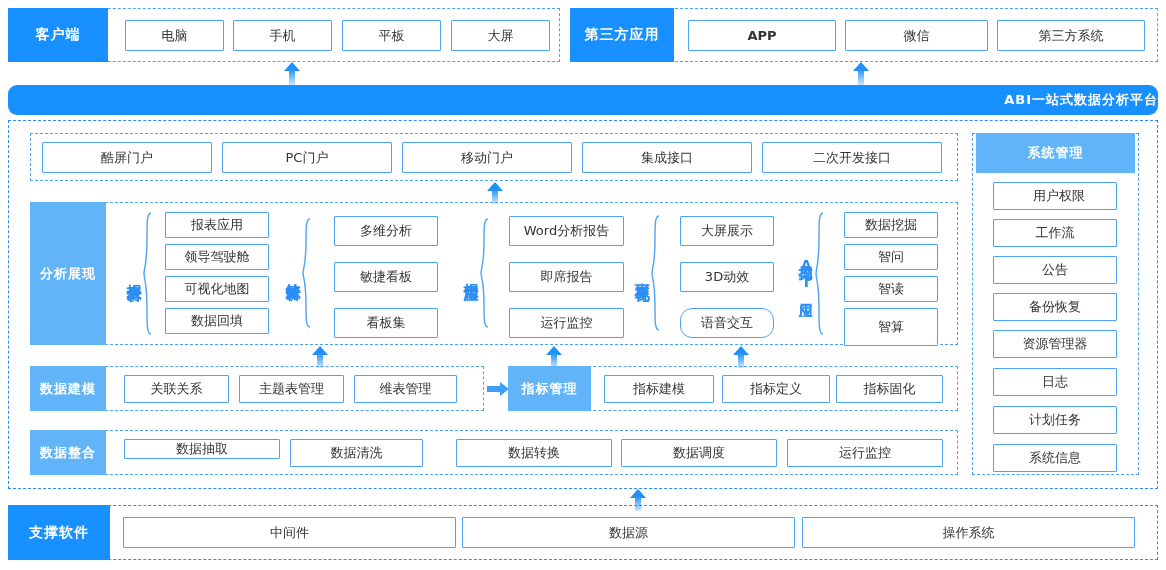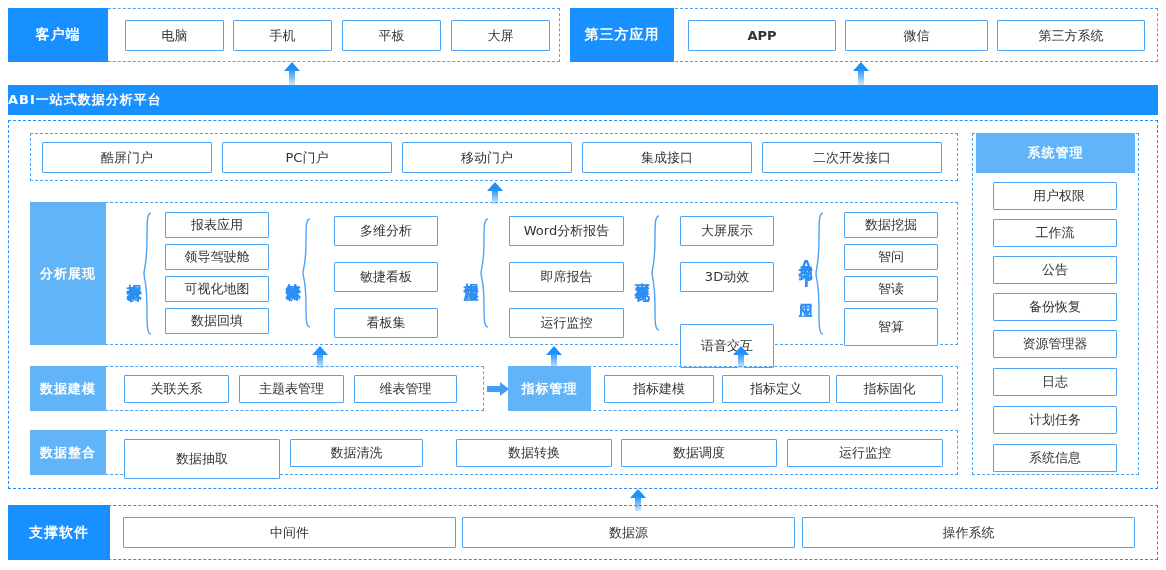--- a/index.html
+++ b/index.html
@@ -47,22 +47,22 @@
   .dashed-dense{
     border:1px dashed #2b8ef5;
     box-sizing:border-box;
     position:absolute;
   }
 
   
   #platform-bar{
     position:absolute;left:8px;top:85px;width:1150px;height:30px;
     background:#1890ff;color:#fff;
-    display:flex;align-items:center;justify-content:flex-start;
-    font-size:13px;font-weight:bold;letter-spacing:1px;
+    display:flex;align-items:center;justify-content:flex-end;
+    font-size:13px;font-weight:bold;letter-spacing:1px;border-radius:9px;
   }
 
   
   .uarrow{position:absolute;width:16px;}
   .uarrow .shaft{
     position:absolute;left:5px;top:7px;width:6px;bottom:0;
     background:linear-gradient(to bottom,#1f90f7,#cfe8fd);
   }
   .uarrow .head{
     position:absolute;left:0;top:0;width:0;height:0;
@@ -254,21 +254,21 @@
       </svg>
   </div>
 </div>
 <div class="stack" style="left:680px;top:216px;width:94px;">
   <div class="cell" style="height:30px;">
       <span>大屏展示</span>
     </div>
   <div class="cell" style="height:30px;margin-top:10px;">
       <span>3D动效</span>
     </div>
-  <div class="cell" style="height:44px;margin-top:26px;">
+  <div class="cell" style="height:30px;margin-top:10px;border-radius:12px;">
       <span>语音交互</span>
     </div>
 </div>
 
 <div class="vgroup" style="left:799px;top:212px;height:123px;">
   <div class="vlabel" style="font-size:14px;">挖掘与AI应用</div>
   <div class="brace">
     <svg width="9" height="123" viewBox="0 0 9 123">
         <path d="M8 1 C4 1 4 10 4 26 C4 52 1 57 1 61.5 C1 66 4 71 4 97 C4 113 4 122 8 122" fill="none" stroke="#4da3f5" stroke-width="1.4"></path>
       </svg>
@@ -332,21 +332,21 @@
   <span>指标定义</span>
   </div>
 <div class="cell" style="position:absolute;left:836px;top:375px;width:107px;height:28px;">
   <span>指标固化</span>
   </div>
 
 <div class="dashed" style="left:30px;top:430px;width:928px;height:45px;"></div>
 <div class="tagbox-lite" style="position:absolute;left:30px;top:430px;width:76px;height:45px;">
   <span>数据整合</span>
 </div>
-<div class="cell" style="position:absolute;left:124px;top:439px;width:156px;height:40px;">
+<div class="cell" style="position:absolute;left:124px;top:439px;width:156px;height:20px;">
   <span>数据抽取</span>
   </div>
 <div class="cell" style="position:absolute;left:290px;top:439px;width:133px;height:28px;">
   <span>数据清洗</span>
   </div>
 <div class="cell" style="position:absolute;left:456px;top:439px;width:156px;height:28px;">
   <span>数据转换</span>
   </div>
 <div class="cell" style="position:absolute;left:621px;top:439px;width:156px;height:28px;">
   <span>数据调度</span>

